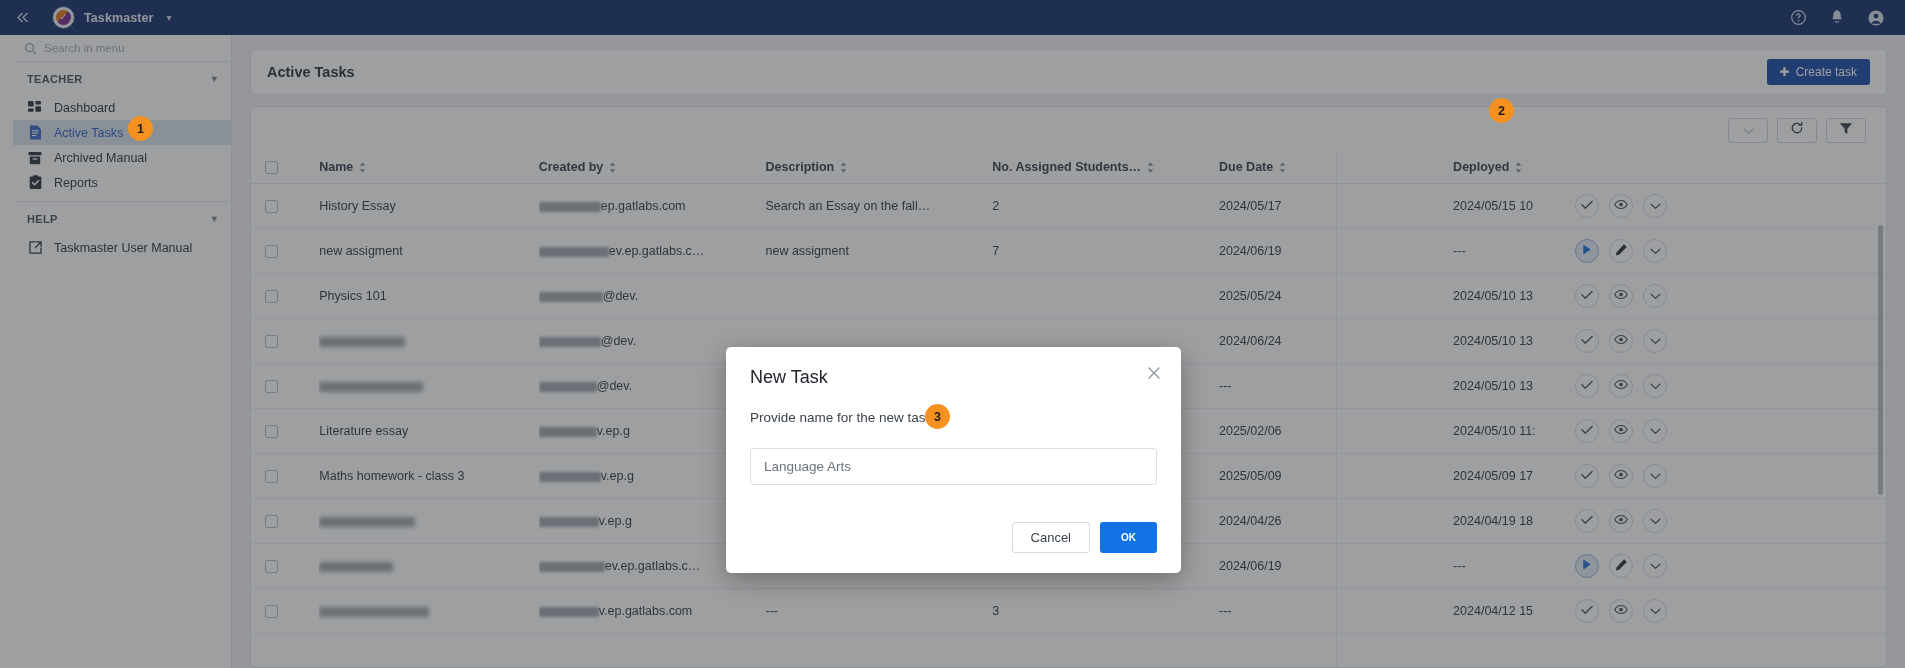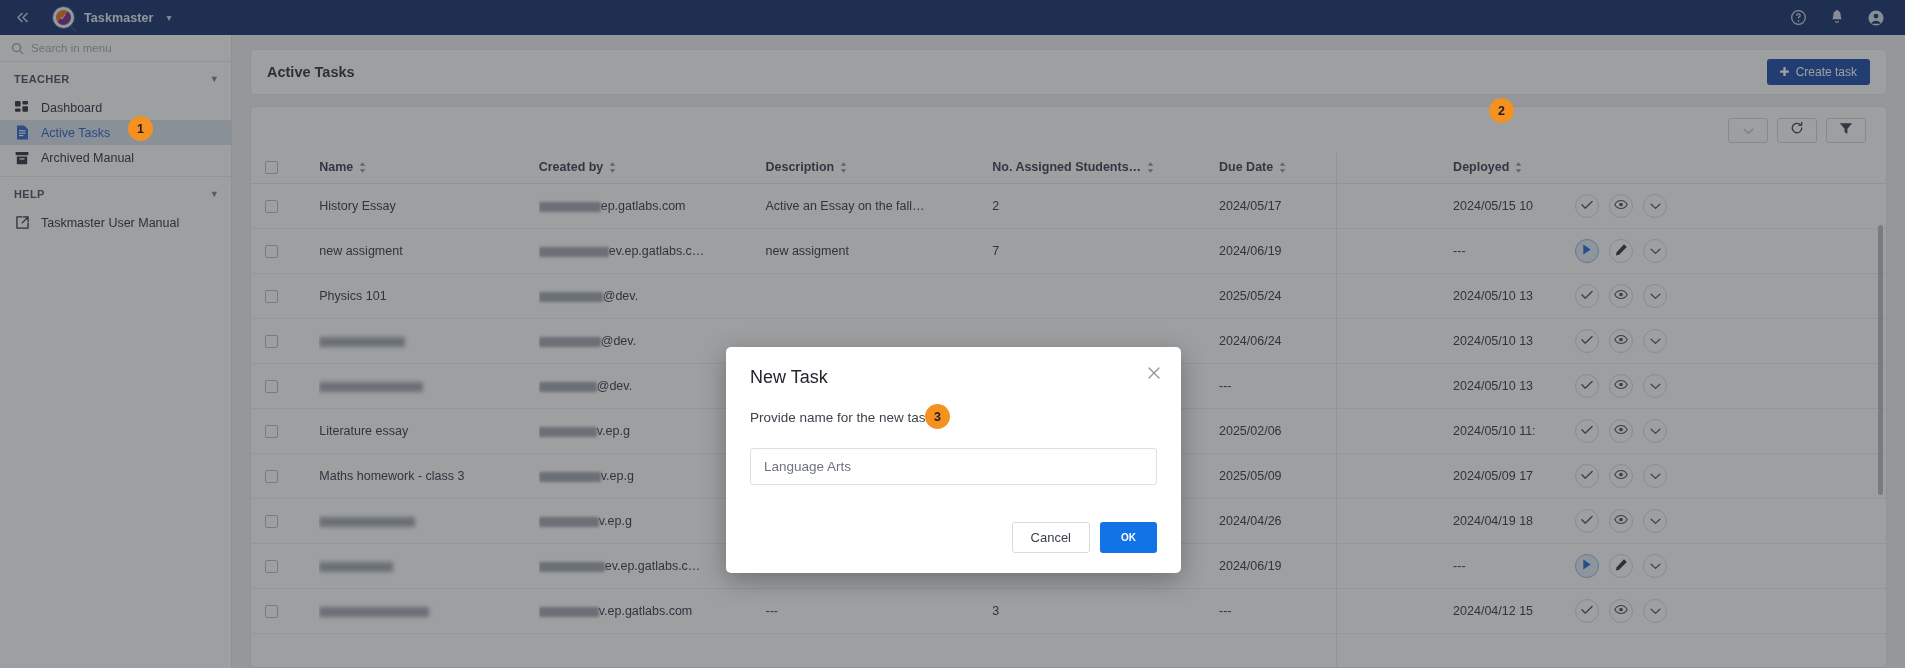--- a/index.html
+++ b/index.html
@@ -55,20 +55,21 @@
   }
   .topbar-right .ic { color: #d6deec; display: flex; cursor: pointer; }
 
   
   .sidebar {
     position: absolute; top: 35px; left: 0;
     width: 232px; height: 633px;
     background: #ffffff;
     border-right: 1px solid #e3e6ea;
     z-index: 3;
+    padding-left: 13px;
   }
   .search-row {
     height: 27px; display: flex; align-items: center;
     gap: 7px; padding: 0 11px;
     border-bottom: 1px solid #e9ebef;
   }
   .search-row .mag { color: #9aa1ab; display: flex; }
   .search-input {
     border: none; outline: none; background: transparent;
     font-size: 11.5px; color: #3c4characters; width: 100%;
@@ -326,20 +327,30 @@
       <span class="nic">
         <svg width="14" height="14" viewBox="0 0 14 14" fill="currentColor">
           <rect x=".6" y="1" width="12.8" height="3.3" rx=".6"></rect>
           <path d="M1.8 5.4h10.4v7.2a.7.7 0 01-.7.7H2.5a.7.7 0 01-.7-.7z"></path>
           <rect x="4.6" y="7.3" width="4.8" height="1.3" fill="#fff"></rect>
         </svg>
       </span>
       <span>Archived Manual</span>
     </div>
 
+    <div class="nav-item">
+      <span class="nic">
+        <svg width="13" height="15" viewBox="0 0 13 15" fill="currentColor">
+          <rect x=".7" y="1.4" width="11.6" height="12.5" rx="1.2"></rect>
+          <rect x="4" y=".2" width="5" height="2.6" rx=".7"></rect>
+          <path d="M3.4 7.6l2.2 2.2 4-4.2" stroke="#fff" stroke-width="1.5" fill="none" stroke-linecap="round" stroke-linejoin="round"></path>
+        </svg>
+      </span>
+      <span>Reports</span>
+    </div>
 
     <div class="divider"></div>
 
     <div class="sec-head">
       <span>HELP</span>
       <span class="chev">▾</span>
     </div>
 
     <div class="nav-item">
       <span class="nic">
@@ -473,21 +484,21 @@
             <th></th>
           </tr>
         </thead>
         <tbody id="tbody">
             <tr>
               <td>
                 <span class="ck" style="margin-left:14px"></span>
               </td>
               <td><span>History Essay</span></td>
               <td><span class="redact" style="width:62px"></span><span>ep.gatlabs.com</span></td>
-              <td><span>Active an Essay on the fall…</span></td>
+              <td><span>Search an Essay on the fall…</span></td>
               <td><span>2</span></td>
               <td>2024/05/17</td>
               <td>2024/05/15 10</td>
               <td>
                 <div class="act-cell">
                   <span class="act">
                     <span><svg width="12" height="10" viewBox="0 0 13 10" fill="none">
                         <path d="M1 4.8L4.6 8.4L12 1.2" stroke="currentColor" stroke-width="1.5" stroke-linecap="round" stroke-linejoin="round"></path>
                       </svg></span>
                   </span>

